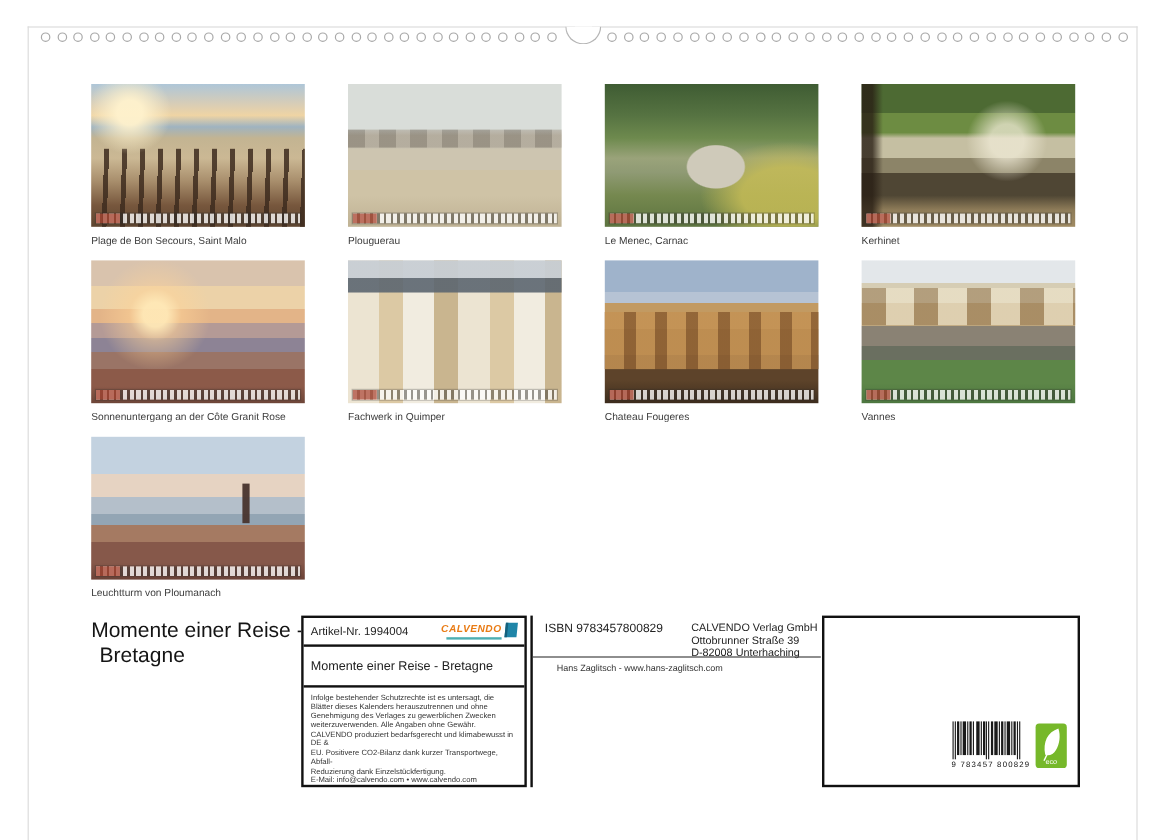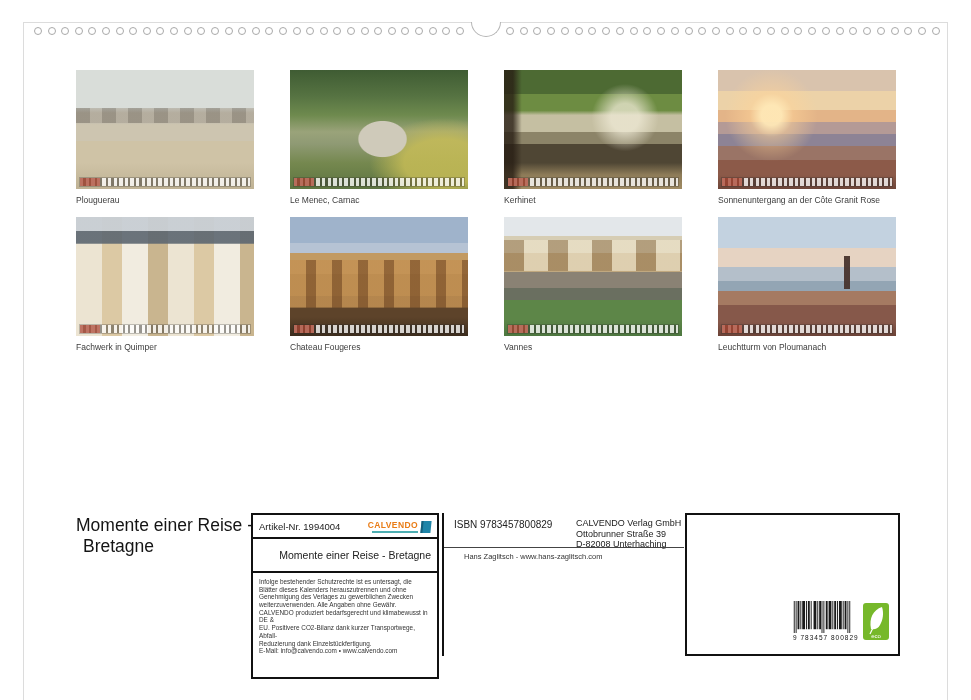--- a/index.html
+++ b/index.html
@@ -76,29 +76,29 @@
     background-size:100% 26%, 100% 100%; background-position:0 26%, 0 0; background-repeat:no-repeat; }
   .p12 { background:
     linear-gradient(0deg, rgba(72,52,46,.95) 0 100%),
     linear-gradient(180deg,#c3d2e0 0 26%,#e6d3c2 26% 42%,#b4bfca 42% 54%,#93a5b4 54% 62%,#a57a62 62% 74%,#86584a 74% 88%,#6b4237 100%);
     background-size:6px 28%, 100% 100%; background-position:73% 46%, 0 0; background-repeat:no-repeat; }
 
   
   .big-title { position:absolute; left:52px; top:492px; font-size:17.5px; line-height:1.22; color:#141414; }
   .big-title .l2 { padding-left:7px; }
 
-  .info-box { position:absolute; left:227px; top:490px; width:188px; height:166px;
+  .info-box { position:absolute; left:227px; top:490px; width:188px; height:143px;
     border:2px solid #111; background:#fff; }
   .info-row1 { height:24px; border-bottom:2px solid #111; display:flex; align-items:center;
     justify-content:space-between; padding:0 6px; font-size:9.5px; color:#222; }
   .info-row2 { height:28px; border-bottom:2px solid #111; display:flex; align-items:center;
-    padding:16px 6px; font-size:10.5px; color:#222;justify-content:flex-end; }
+    padding:16px 6px; font-size:10.5px; color:#222; }
   .info-row3 { padding:5px 6px; font-size:6.4px; line-height:1.2; color:#333; white-space:pre-line; }
 
-  .calvendo-logo { display:flex; align-items:flex-end; gap:3px; }
+  .calvendo-logo { display:flex; align-items:flex-start; gap:3px;font-style:italic; }
   .calvendo-txt { text-align:right; }
   .calvendo-word { font-size:8.5px; font-weight:bold; letter-spacing:.4px; color:#e97c16; line-height:1; }
   .calvendo-tag { margin-top:1px; height:2px; width:46px; margin-left:auto; background:#2ea0a5; opacity:.85; }
   .calvendo-book { width:10px; height:12px; background:#1f85a8; transform:skewX(-6deg);
     border-left:2px solid #15607c; }
 
   .vrule { position:absolute; left:418px; top:490px; width:2px; height:143px; background:#111; }
 
   .isbn { position:absolute; left:430px; top:496px; font-size:10px; color:#222; }
   .pub-address { position:absolute; left:552px; top:495px; font-size:9px; line-height:1.18;
@@ -187,20 +187,24 @@
       <span class="hole"></span>
       <span class="hole"></span>
       <span class="hole"></span>
       <span class="hole"></span>
       <span class="hole"></span>
       <span class="hole"></span>
     </div>
   <div class="notch"></div>
 
   <div class="grid">
+    <div class="cell">
+      <div class="photo p1"></div>
+      <div class="caption">Plage de Bon Secours, Saint Malo</div>
+    </div>
     <div class="cell">
       <div class="photo p3"></div>
       <div class="caption">Plouguerau</div>
     </div>
     <div class="cell">
       <div class="photo p2"></div>
       <div class="caption">Le Menec, Carnac</div>
     </div>
 
     <div class="cell">

